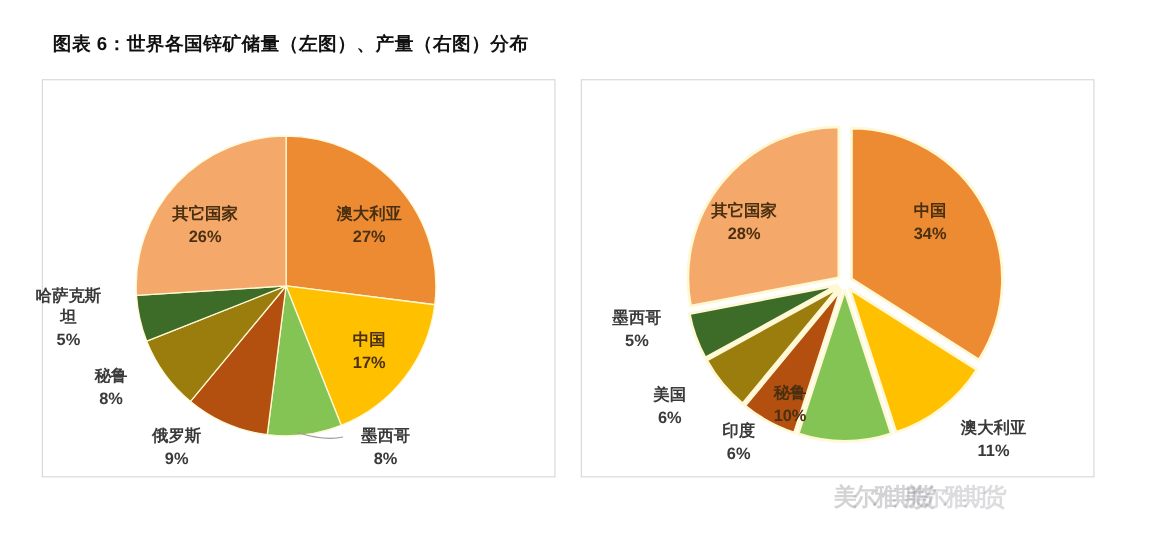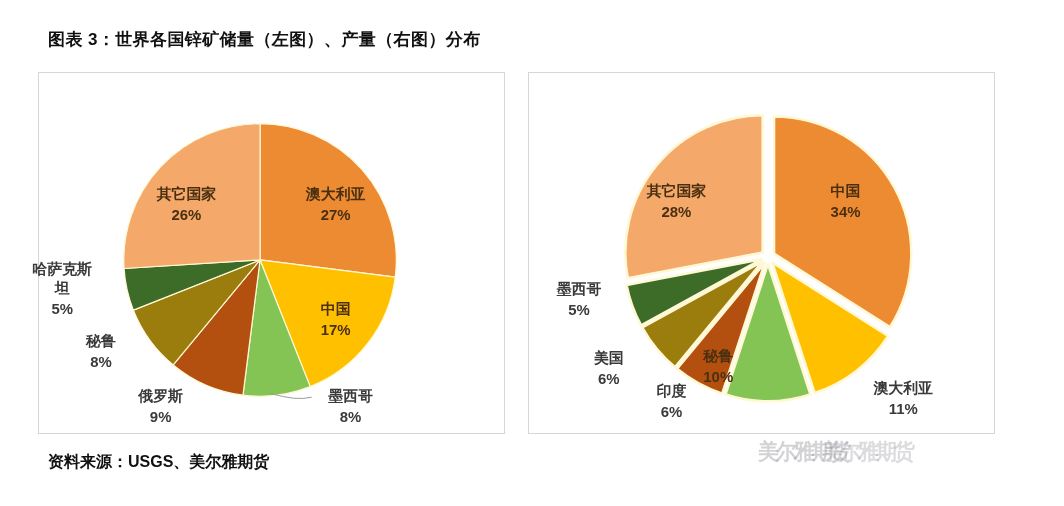--- a/index.html
+++ b/index.html
@@ -125,21 +125,21 @@
     height: 17px;
     overflow: hidden;
   }
   #bottom-cut span { display: inline-block; margin-top: -7px; }
 </style>
 </head>
 <body>
 
 <div id="page">
 
-  <div id="figure-title">图表 3：世界各国锌矿储量（左图）、产量（右图）分布</div>
+  <div id="figure-title">图表 6：世界各国锌矿储量（左图）、产量（右图）分布</div>
 
   <div class="chart-panel" id="panel-left">
     <svg class="chart-svg" id="svg-left" viewBox="0 0 467 362">
         <path d="M 222.00 188.00 L 222.00 51.00 A 137 137 0 0 1 357.92 205.17 Z" fill="#ED8B33" stroke="#FFF8D4" stroke-width="1.2" stroke-linejoin="round"></path>
         <path d="M 222.00 188.00 L 357.92 205.17 A 137 137 0 0 1 272.43 315.38 Z" fill="#FFC000" stroke="#FFF8D4" stroke-width="1.2" stroke-linejoin="round"></path>
         <path d="M 222.00 188.00 L 272.43 315.38 A 137 137 0 0 1 204.83 323.92 Z" fill="#84C455" stroke="#FFF8D4" stroke-width="1.2" stroke-linejoin="round"></path>
         <path d="M 222.00 188.00 L 204.83 323.92 A 137 137 0 0 1 134.67 293.56 Z" fill="#B4500F" stroke="#FFF8D4" stroke-width="1.2" stroke-linejoin="round"></path>
         <path d="M 222.00 188.00 L 134.67 293.56 A 137 137 0 0 1 94.62 238.43 Z" fill="#9A7D0C" stroke="#FFF8D4" stroke-width="1.2" stroke-linejoin="round"></path>
         <path d="M 222.00 188.00 L 94.62 238.43 A 137 137 0 0 1 85.27 196.60 Z" fill="#3D6B28" stroke="#FFF8D4" stroke-width="1.2" stroke-linejoin="round"></path>
         <path d="M 222.00 188.00 L 85.27 196.60 A 137 137 0 0 1 222.00 51.00 Z" fill="#F4A86A" stroke="#FFF8D4" stroke-width="1.2" stroke-linejoin="round"></path>
@@ -180,20 +180,19 @@
         <text x="143" y="346" class="slice-value outside">6%</text>
         <text x="80" y="292" class="slice-label outside">美国</text>
         <text x="80" y="313" class="slice-value outside">6%</text>
         <text x="50" y="222" class="slice-label outside">墨西哥</text>
         <text x="50" y="243" class="slice-value outside">5%</text>
         <text x="148" y="124" class="slice-label">其它国家</text>
         <text x="148" y="145" class="slice-value">28%</text>
       </svg>
   </div>
 
-  <div id="source-note">资料来源：USGS、美尔雅期货</div>
 
   <div id="watermark">
     <span class="wm-a">美尔雅期货</span><span class="wm-b">美尔雅期货</span>
   </div>
 
 
 </div>
 
 </body></html>

